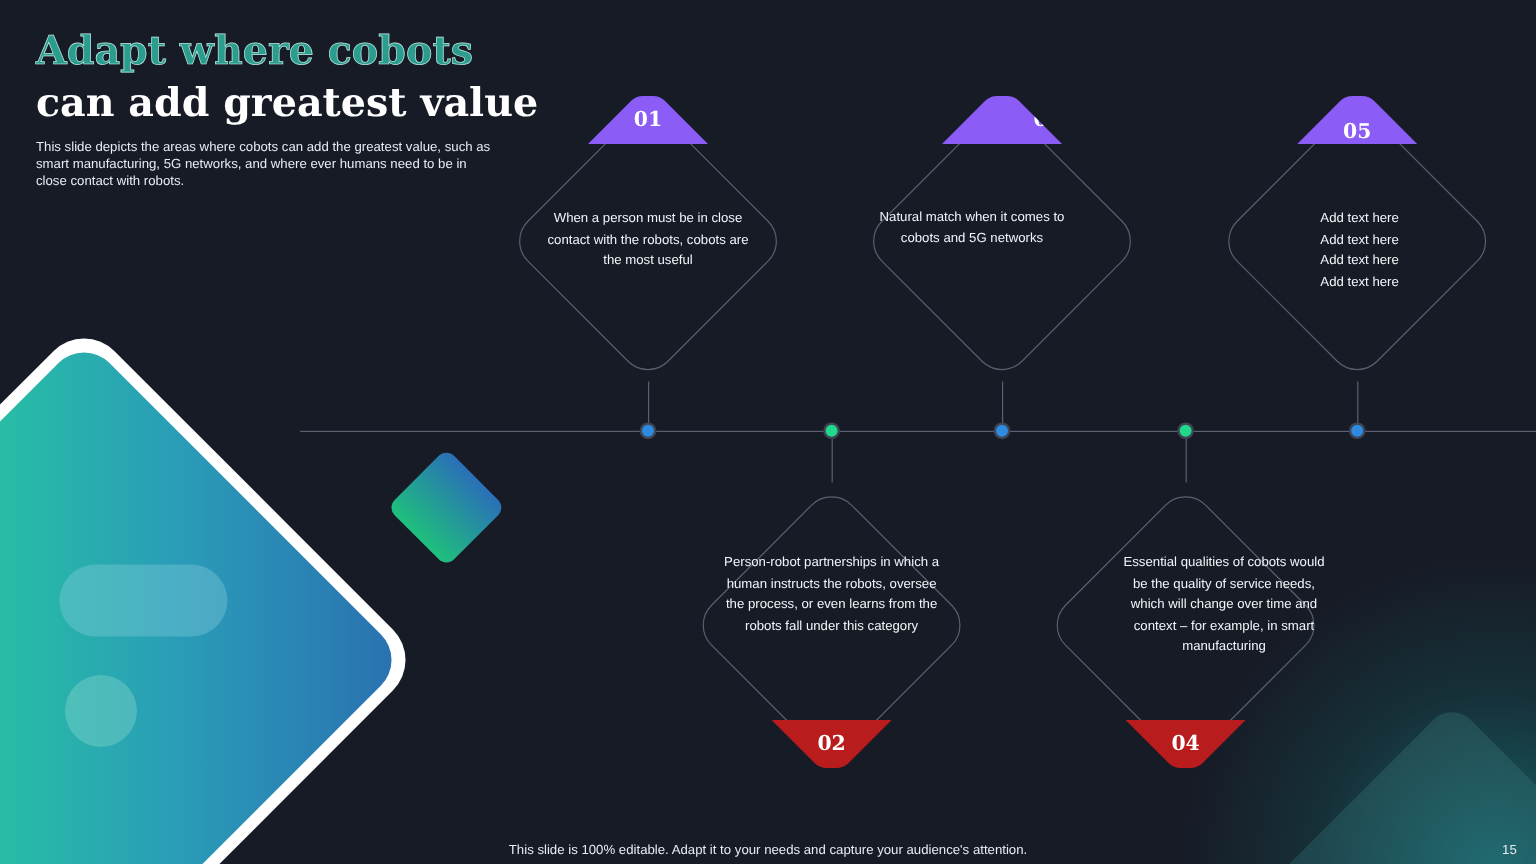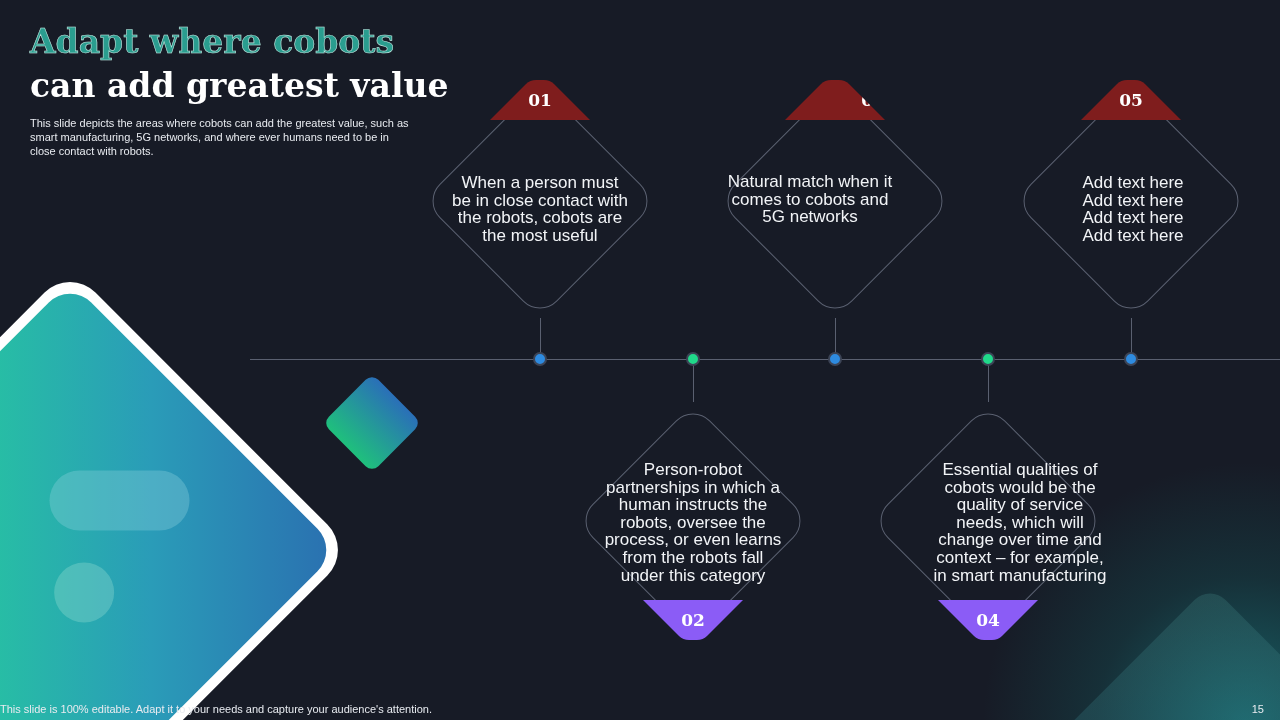--- a/index.html
+++ b/index.html
@@ -67,37 +67,37 @@
   .dot.blue { background:#2e8be0; }
   .dot.green { background:#20d98a; }
   
   .diamond {
     position:absolute; width:166px; height:166px;
     transform:rotate(45deg); border:1px solid #5a6070; border-radius:24px;
     box-sizing:border-box;
   }
   .diamond-text {
     position:absolute; width:180px; text-align:center;
-    font-size:17px; line-height:17.6px; color:#f2f4f7; margin:0;
+    font-size:11px; line-height:17.6px; color:#f2f4f7; margin:0;
   }
   .badge {
     position:absolute; width:100px; height:40px;
     display:flex; align-items:center; justify-content:center;
     font-family:"DejaVu Serif", serif; font-weight:bold; font-size:17px; color:#fff;
   }
   .badge.top {
-    background:#7f1d1d;
+    background:#8b5cf6;
     clip-path:path('M0,40 L36,4 Q40,0 46,0 L54,0 Q60,0 64,4 L100,40 Z');
   }
   .badge.bottom {
-    background:#8b5cf6;
+    background:#b91c1c;
     clip-path:path('M0,0 L100,0 L64,36 Q60,40 54,40 L46,40 Q40,40 36,36 Z');
   }
   .footer {
-    position:absolute; left:0; width:1280px; top:703px; 
+    position:absolute; left:0; width:1280px; top:703px; text-align:center;
     font-size:11px; color:#e8ebf0; margin:0;
   }
   .page-num {
     position:absolute; right:16px; top:703px; font-size:11px; color:#e8ebf0; margin:0;
   }
 </style>
 </head>
 <body>
 
 <div class="glow"></div>
@@ -146,21 +146,21 @@
   </div>
 <p class="diamond-text" style="left:720px; top:173px;">Natural match when it comes to cobots and 5G networks</p>
 
 <div class="diamond" style="left:905px; top:438px;"></div>
 <div class="badge bottom" style="left:938px; top:600px;">
     <span>04</span>
   </div>
 <p class="diamond-text" style="left:918px; top:461px;margin-left:12px;">Essential qualities of cobots would be the quality of service needs, which will change over time and context – for example, in smart manufacturing</p>
 
 <div class="diamond" style="left:1048px; top:118px;"></div>
-<div class="badge top" style="left:1081px; top:80px;">
+<div class="badge top" style="left:1081px; top:80px;align-items:flex-end;">
     <span>05</span>
   </div>
 <p class="diamond-text" style="left:1043px; top:174px; white-space:pre-line;">Add text here
 Add text here
 Add text here
 Add text here</p>
 
 <p class="footer">This slide is 100% editable. Adapt it to your needs and capture your audience's attention.</p>
 <p class="page-num">15</p>
 

